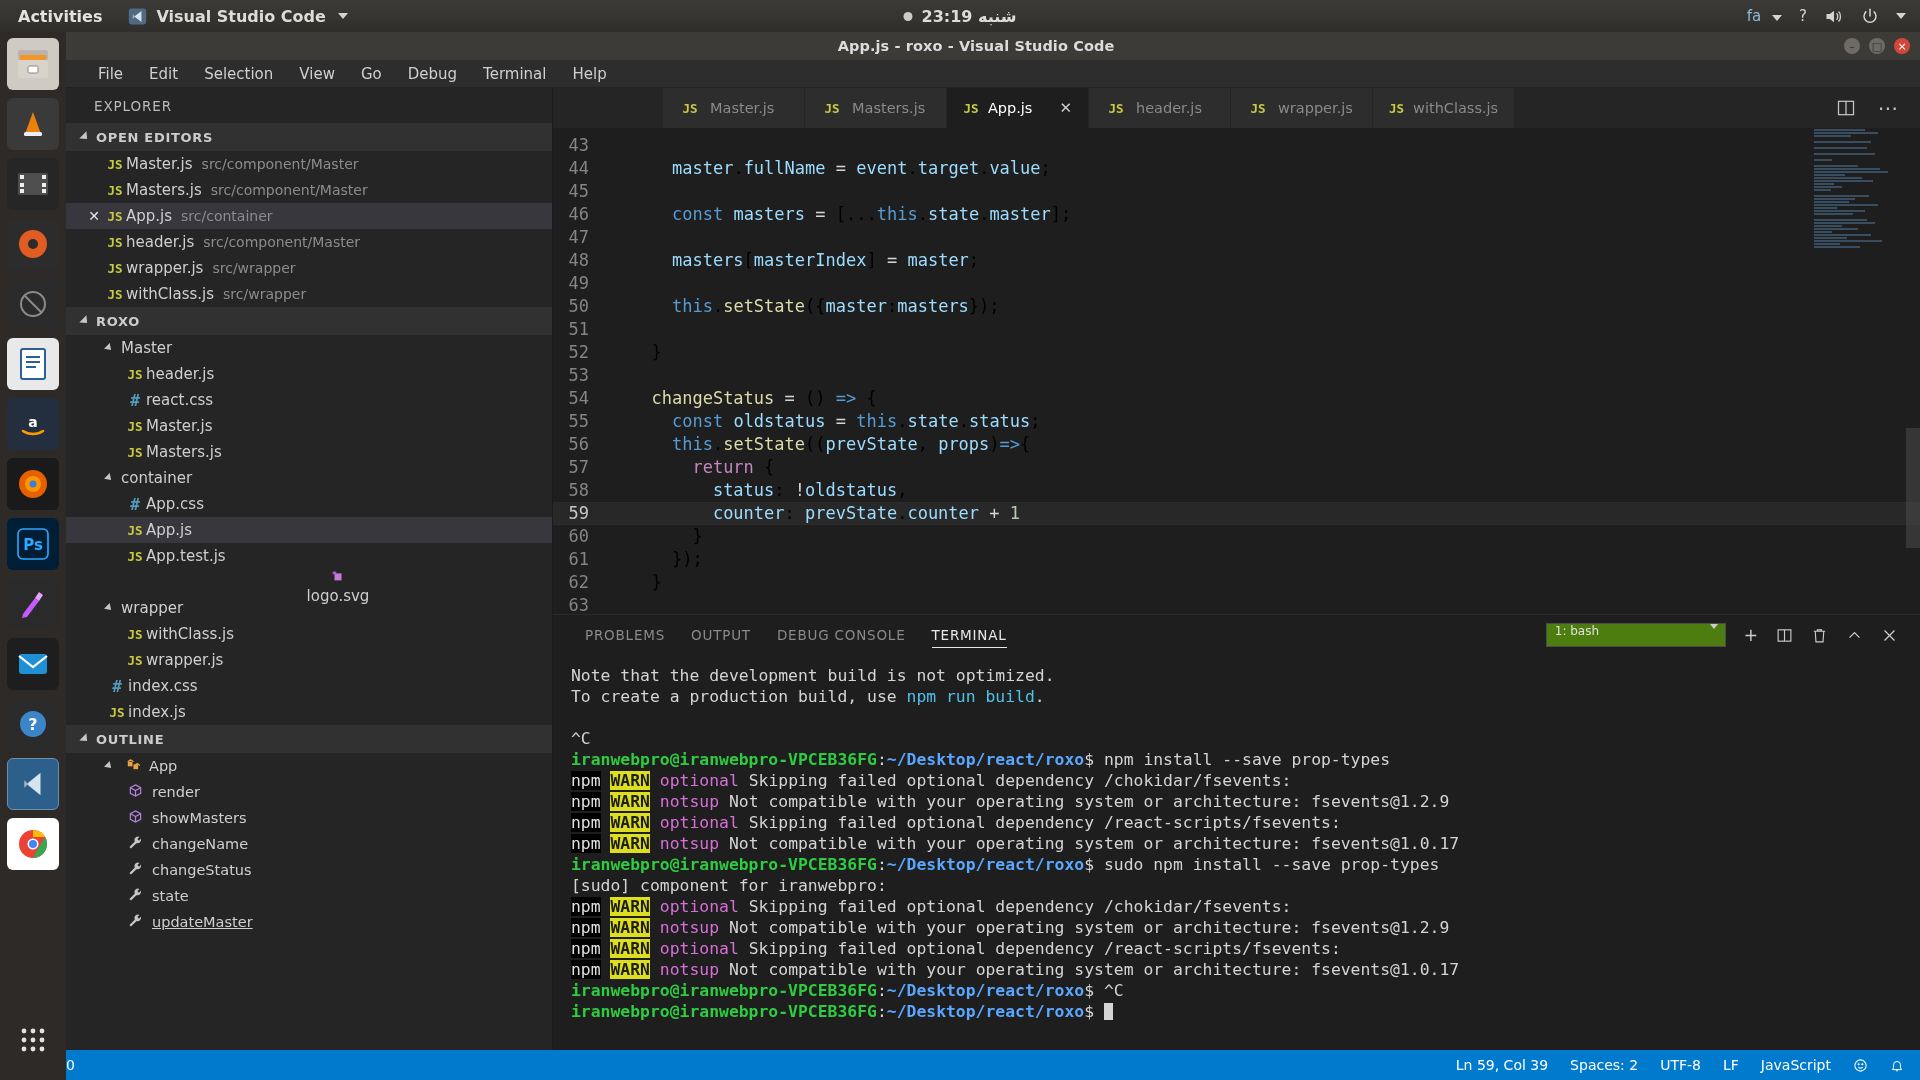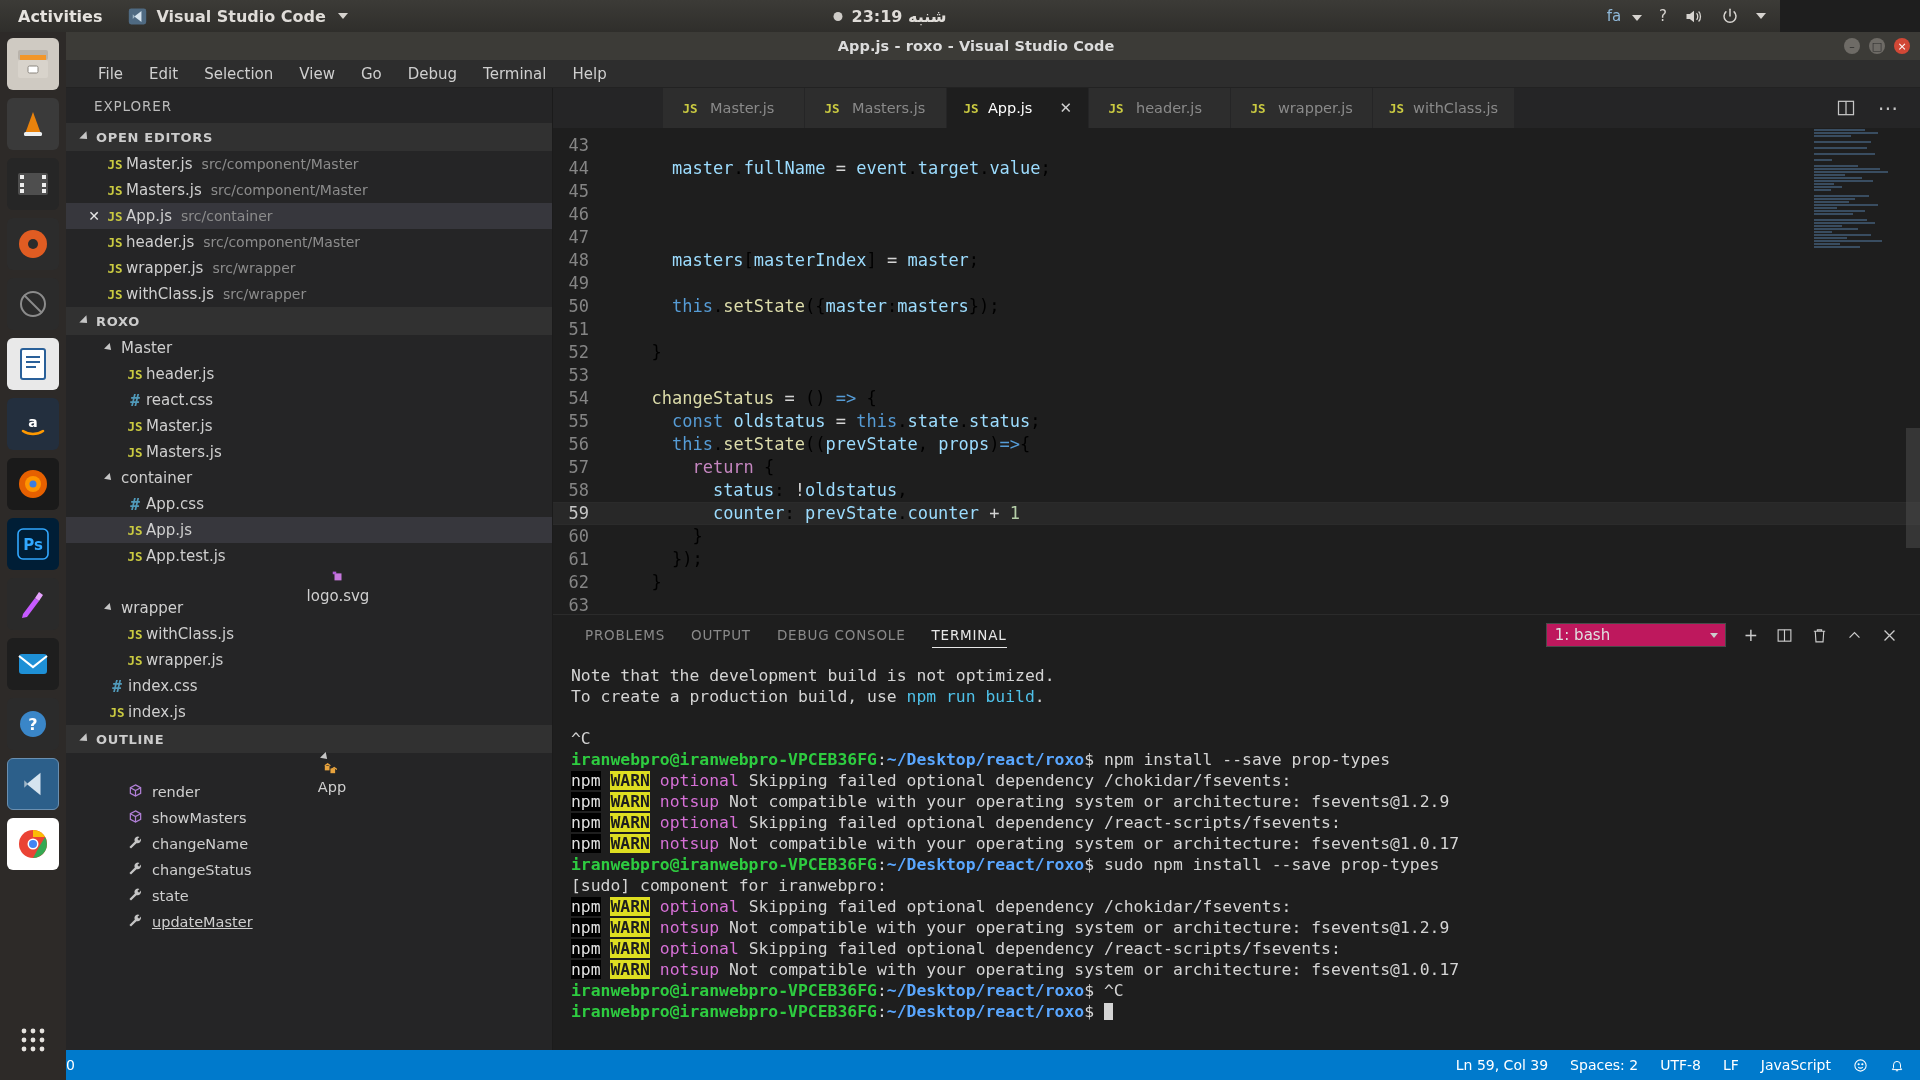--- a/index.html
+++ b/index.html
@@ -1,20 +1,20 @@
 <!DOCTYPE html>
 <html><head>
 <meta charset="utf-8">
 <style>
   * { box-sizing: border-box; margin:0; padding:0; }
   html,body { width:1920px; height:1080px; overflow:hidden; background:#1e1e1e;
     font-family:"DejaVu Sans","Liberation Sans",sans-serif; }
 
   
-  #gnome-bar{position:absolute;top:0;left:0;width:1780px;height:32px;
+  #gnome-bar{position:absolute;top:0;left:0;width:1920px;height:32px;
     background:linear-gradient(to bottom,#3c3b37,#2f2e2b);
     display:flex;align-items:center;color:#dfdcd8;font-size:16px;}
   #gnome-bar .gb-left{display:flex;align-items:center;gap:26px;padding-left:18px;}
   #gnome-bar .activities{font-weight:bold;font-size:16px;color:#e6e3df;}
   #gnome-bar .appmenu{display:flex;align-items:center;gap:9px;font-weight:bold;}
   #gnome-bar .vsc-ico{width:19px;height:19px;display:block;}
   #gnome-bar .caret{width:0;height:0;border-left:5px solid transparent;
     border-right:5px solid transparent;border-top:6px solid #d6d3cf;margin-left:3px;}
   #gnome-bar .gb-center{position:absolute;left:50%;transform:translateX(-50%);
     display:flex;align-items:center;gap:9px;font-weight:bold;font-size:16px;}
@@ -108,22 +108,22 @@
   #vscroll .thumb{position:absolute;top:300px;height:120px;width:14px;background:#4a4a4a;opacity:.55;}
 
   
   #panel{height:436px;background:#1e1e1e;border-top:1px solid #2b2b2b;display:flex;flex-direction:column;}
   #panelhead{height:40px;display:flex;align-items:center;padding-left:32px;gap:19px;}
   .ptab{color:#8a8a8a;font-size:13.5px;letter-spacing:.8px;position:relative;height:40px;
     display:flex;align-items:center;}
   .ptab.active{color:#e7e7e7;}
   .ptab.active::after{content:"";position:absolute;left:0;right:0;bottom:7px;height:1px;background:#e7e7e7;}
   #panelhead .pright{margin-left:auto;display:flex;align-items:center;gap:18px;padding-right:22px;}
-  #termsel{width:180px;height:24px;background:#be185d;border:1px solid #4a4a4a;color:#e0e0e0;
-    font-size:15px;display:flex;align-items:center;padding:0 8px;position:relative;}
+  #termsel{width:180px;height:24px;background:#4d7c0f;border:1px solid #4a4a4a;color:#e0e0e0;
+    font-size:12px;display:flex;align-items:flex-start;padding:0 8px;position:relative;}
   #termsel .dcar{position:absolute;right:7px;width:0;height:0;border-left:4px solid transparent;
     border-right:4px solid transparent;border-top:5px solid #ccc;}
   .picon{color:#cccccc;font-size:17px;line-height:1;}
   #termbody{flex:1;overflow:hidden;padding:10px 0 0 18px;
     font-family:"DejaVu Sans Mono","Liberation Mono",monospace;font-size:16.4px;line-height:21px;}
   .tline{white-space:pre;color:#d4d4d4;height:21px;}
   .t-green{color:#2ecc40;font-weight:bold;}
   .t-blue{color:#5aa7ff;font-weight:bold;}
   .t-cyan{color:#4fc1e9;}
   .t-magenta{color:#d670d6;}
@@ -367,21 +367,21 @@
             <span class="jsico">JS</span>
             <span class="fname">index.js</span>
           </div>
         </div>
 
       <div class="sect-head">
         <span class="tw"></span>
         <span>OUTLINE</span>
       </div>
       <div id="outline-list">
-          <div class="row" style="padding-left: 40px; flex-direction: column;">
+          <div class="row" style="padding-left: 40px;">
             <span class="ftw"></span>
             <span class="symico"><svg width="15" height="15" viewBox="0 0 16 16">
                 <path d="M3 5l3-2 3 2M10 9l3-2 3 2" stroke="#e8a33d" stroke-width="1.4" fill="none"></path>
                 <rect x="3" y="5" width="5" height="5" fill="#e8a33d"></rect>
                 <rect x="9" y="8" width="5" height="5" fill="#e8a33d"></rect>
               </svg></span>
             <span style="margin-left:6px">App</span>
           </div>
           <div class="row" style="padding-left: 58px;">
             <span class="symico"><svg width="15" height="15" viewBox="0 0 16 16" fill="none" stroke="#b180d7" stroke-width="1.3">
@@ -461,21 +461,21 @@
           </svg>
           <span class="tbico" style="font-size:20px;letter-spacing:2px;">⋯</span>
         </div>
       </div>
 
       <div id="codearea">
         <div id="code">
             <div class="cl"><span class="ln">43</span><span class="code-txt"></span></div>
             <div class="cl"><span class="ln">44</span><span class="code-txt">    <span class="var">master</span>.<span class="var">fullName</span> <span class="op">=</span> <span class="var">event</span>.<span class="var">target</span>.<span class="var">value</span>;</span></div>
             <div class="cl"><span class="ln">45</span><span class="code-txt"></span></div>
-            <div class="cl"><span class="ln">46</span></div>
+            <div class="cl"><span class="ln">46</span><span class="code-txt">    <span class="k">const</span> <span class="var">masters</span> <span class="op">=</span> [...<span class="this">this</span>.<span class="var">state</span>.<span class="var">master</span>];</span></div>
             <div class="cl"><span class="ln">47</span><span class="code-txt"></span></div>
             <div class="cl"><span class="ln">48</span><span class="code-txt">    <span class="var">masters</span>[<span class="var">masterIndex</span>] <span class="op">=</span> <span class="var">master</span>;</span></div>
             <div class="cl"><span class="ln">49</span><span class="code-txt"></span></div>
             <div class="cl"><span class="ln">50</span><span class="code-txt">    <span class="this">this</span>.<span class="fn">setState</span>({<span class="var">master</span>:<span class="var">masters</span>});</span></div>
             <div class="cl"><span class="ln">51</span><span class="code-txt"></span></div>
             <div class="cl"><span class="ln">52</span><span class="code-txt">  }</span></div>
             <div class="cl"><span class="ln">53</span><span class="code-txt"></span></div>
             <div class="cl"><span class="ln">54</span><span class="code-txt">  <span class="fn">changeStatus</span> <span class="op">=</span> () <span class="k">=&gt;</span> {</span></div>
             <div class="cl"><span class="ln">55</span><span class="code-txt">    <span class="k">const</span> <span class="var">oldstatus</span> <span class="op">=</span> <span class="this">this</span>.<span class="var">state</span>.<span class="var">status</span>;</span></div>
             <div class="cl"><span class="ln">56</span><span class="code-txt">    <span class="this">this</span>.<span class="fn">setState</span>((<span class="var">prevState</span>, <span class="var">props</span>)<span class="k">=&gt;</span>{</span></div>

